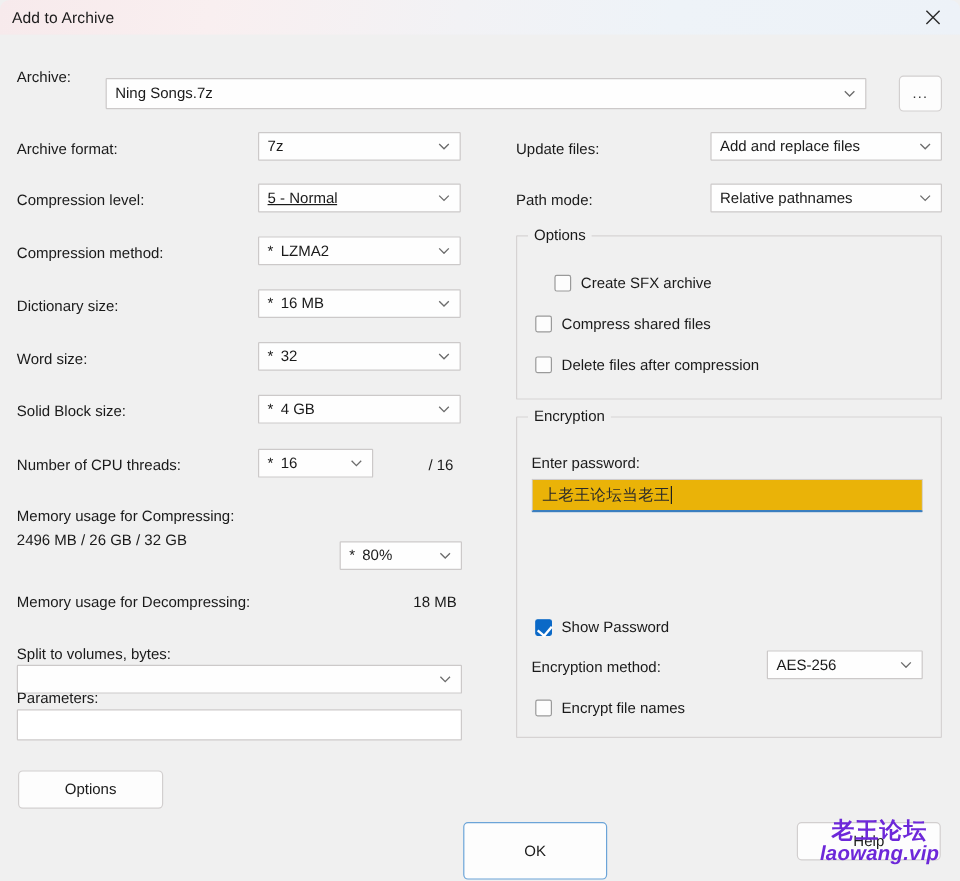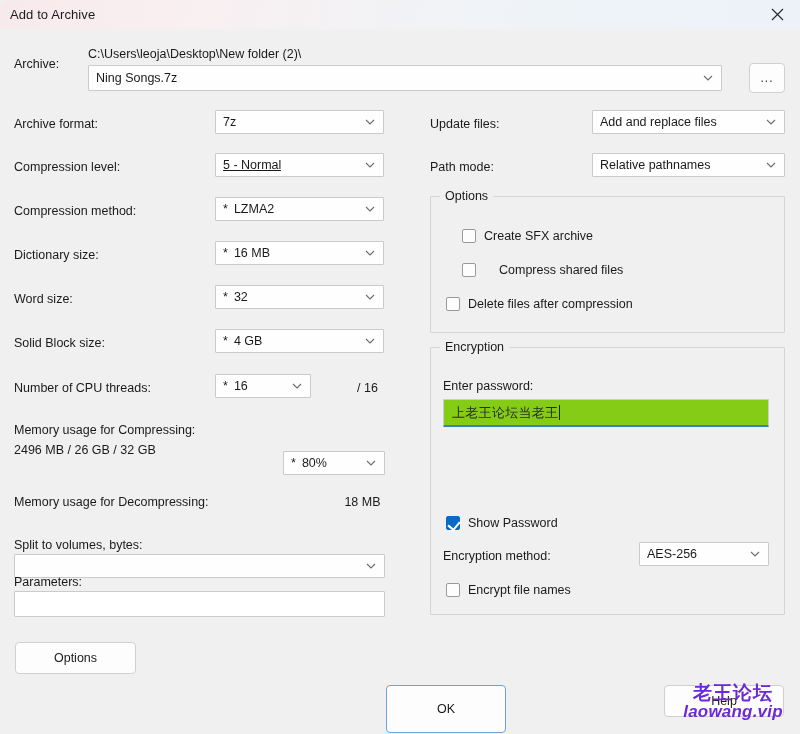--- a/index.html
+++ b/index.html
@@ -77,21 +77,21 @@
     display: flex; align-items: center;
     cursor: text;
   }
   .textbox .tv {
     font-size: 12.5px; padding-left: 7px; color: #1a1a1a; white-space: nowrap;
   }
 
   
   .pw-box {
     position: absolute;
-    background: #84cc16;
+    background: #eab308;
     border: 1px solid #cfcccc;
     border-bottom: 2px solid #3a7ebf;
     border-radius: 1px;
     height: 28px;
     display: flex; align-items: center;
     cursor: text;
   }
   .pw-val {
     font-size: 13px; padding-left: 8px; color: #2a2a2a;
     font-family: "DejaVu Sans", sans-serif;
@@ -171,21 +171,20 @@
     <div class="close-btn">
       <svg width="13" height="13" viewBox="0 0 13 13" aria-hidden="true">
         <path d="M1 1 L12 12 M12 1 L1 12" stroke="#2b2b2b" stroke-width="1.2" fill="none"></path>
       </svg>
     </div>
   </div>
 
   <div class="client">
 
     <div class="lbl" style="left:14px; top:28px;">Archive:</div>
-    <div class="lbl" style="left:88px; top:18px;">C:\Users\leoja\Desktop\New folder (2)\</div>
     <div class="combo" style="left:88px; top:36px; width:634px; height:26px;">
       <span class="ctext">Ning Songs.7z</span>
       <span class="arrow">
         <svg width="10" height="10" viewBox="0 0 10 10">
             <path d="M1 3 L5 7 L9 3" stroke="#6c6c6c" stroke-width="1.1" fill="none"></path>
           </svg>
       </span>
     </div>
     <div class="btn dots" style="left:749px; top:34px; width:36px; height:30px;">...</div>
 
@@ -315,21 +314,21 @@
       </span>
     </div>
 
     <div class="group" style="left:430px; top:167px; width:355px; height:137px;">
       <div class="group-title">Options</div>
     </div>
     <div class="cb-row" style="left:446px; top:200px;padding-left:16px;">
       <span class="cb"></span>
       <span class="cb-lbl">Create SFX archive</span>
     </div>
-    <div class="cb-row" style="left:462px; top:234px;gap:15px;">
+    <div class="cb-row" style="left:446px; top:234px;">
       <span class="cb"></span>
       <span class="cb-lbl">Compress shared files</span>
     </div>
     <div class="cb-row" style="left:446px; top:268px;">
       <span class="cb"></span>
       <span class="cb-lbl">Delete files after compression</span>
     </div>
 
     <div class="group" style="left:430px; top:318px; width:355px; height:268px;">
       <div class="group-title">Encryption</div>

